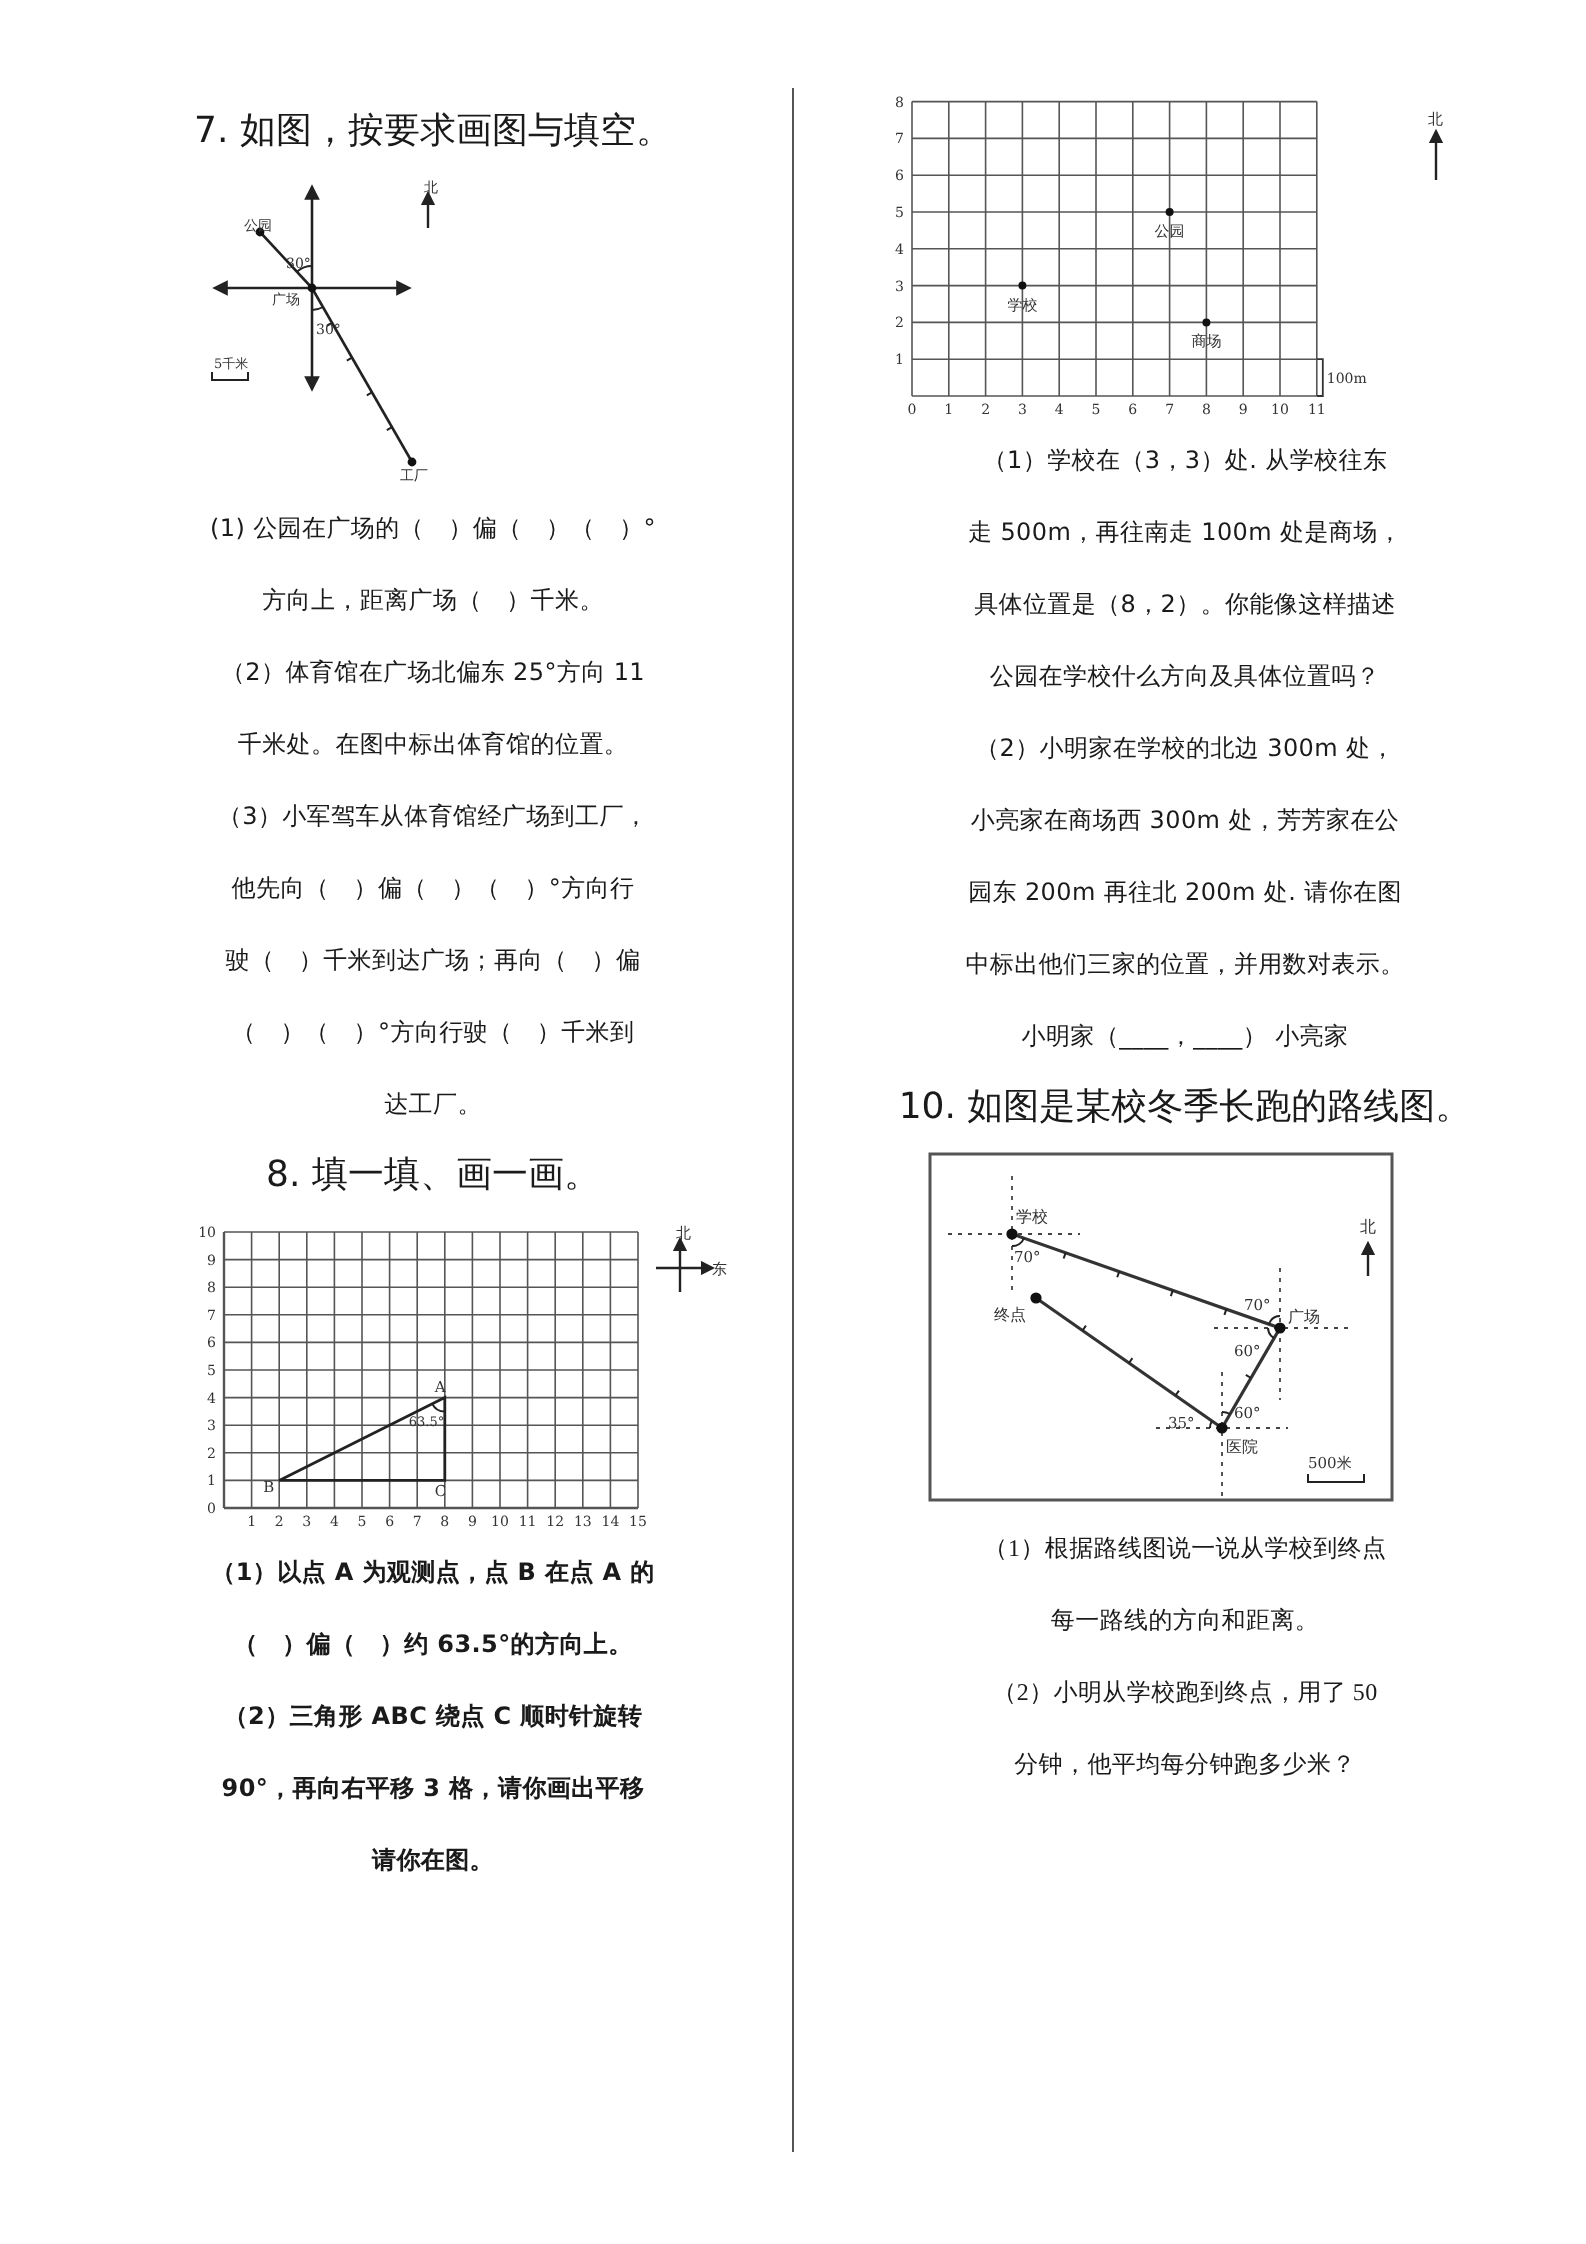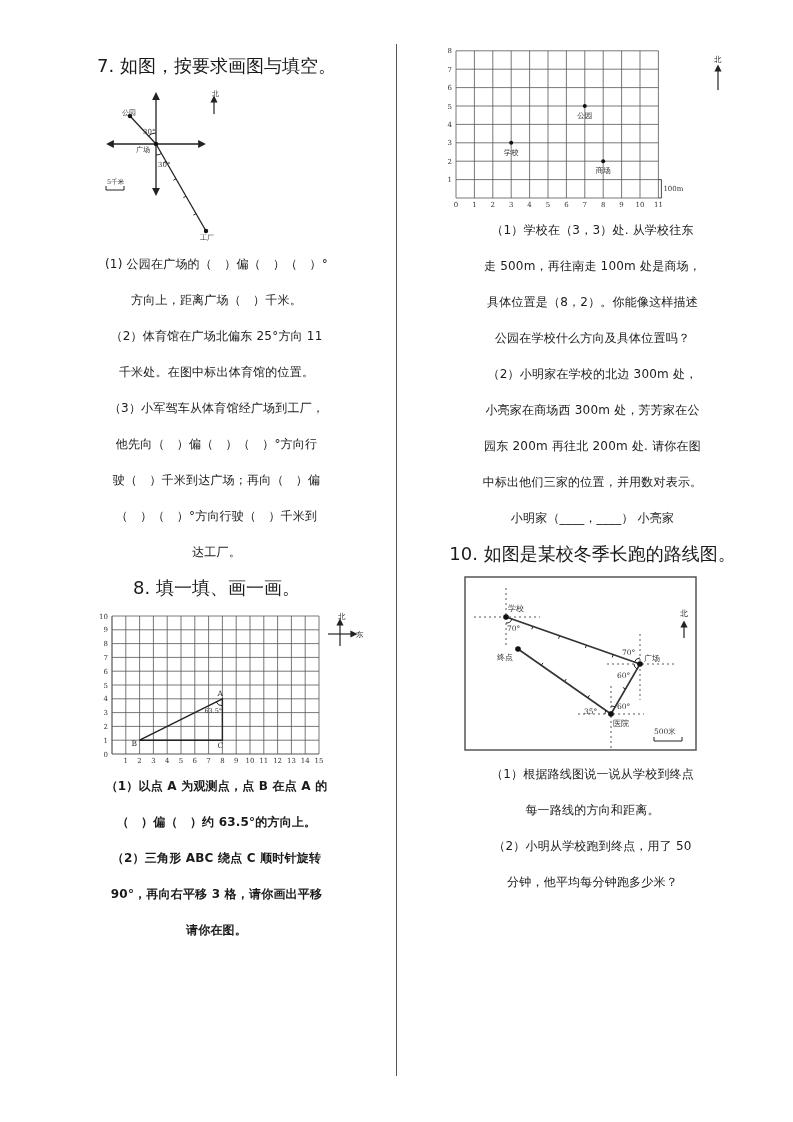--- a/index.html
+++ b/index.html
@@ -283,20 +283,20 @@
         <text x="153" y="133" font-size="7.5">60°</text>
         <text x="120" y="138" font-size="7.5">35°</text>
         <text x="149" y="150" font-size="8">医院</text>
         <text x="33" y="84" font-size="8">终点</text>
         <text x="216" y="40" font-size="8">北</text>
         <line x1="220" y1="62" x2="220" y2="48" stroke="#222" stroke-width="1.2" marker-end="url(#arr2)"></line>
         <text x="190" y="158" font-size="7.5">500米</text>
         <path d="M190,161 L190,165 L218,165 L218,161" fill="none" stroke="#222" stroke-width="1"></path>
       </svg>
     </div>
-    <div style="margin-top:4px;">
+    <div style="margin-top:4px;font-family:Liberation Serif, serif;">
       <p class="para">（1）根据路线图说一说从学校到终点</p>
       <p class="para">每一路线的方向和距离。</p>
       <p class="para">（2）小明从学校跑到终点，用了 50</p>
       <p class="para">分钟，他平均每分钟跑多少米？</p>
     </div>
   </div>
 </div>
 
 </body></html>

